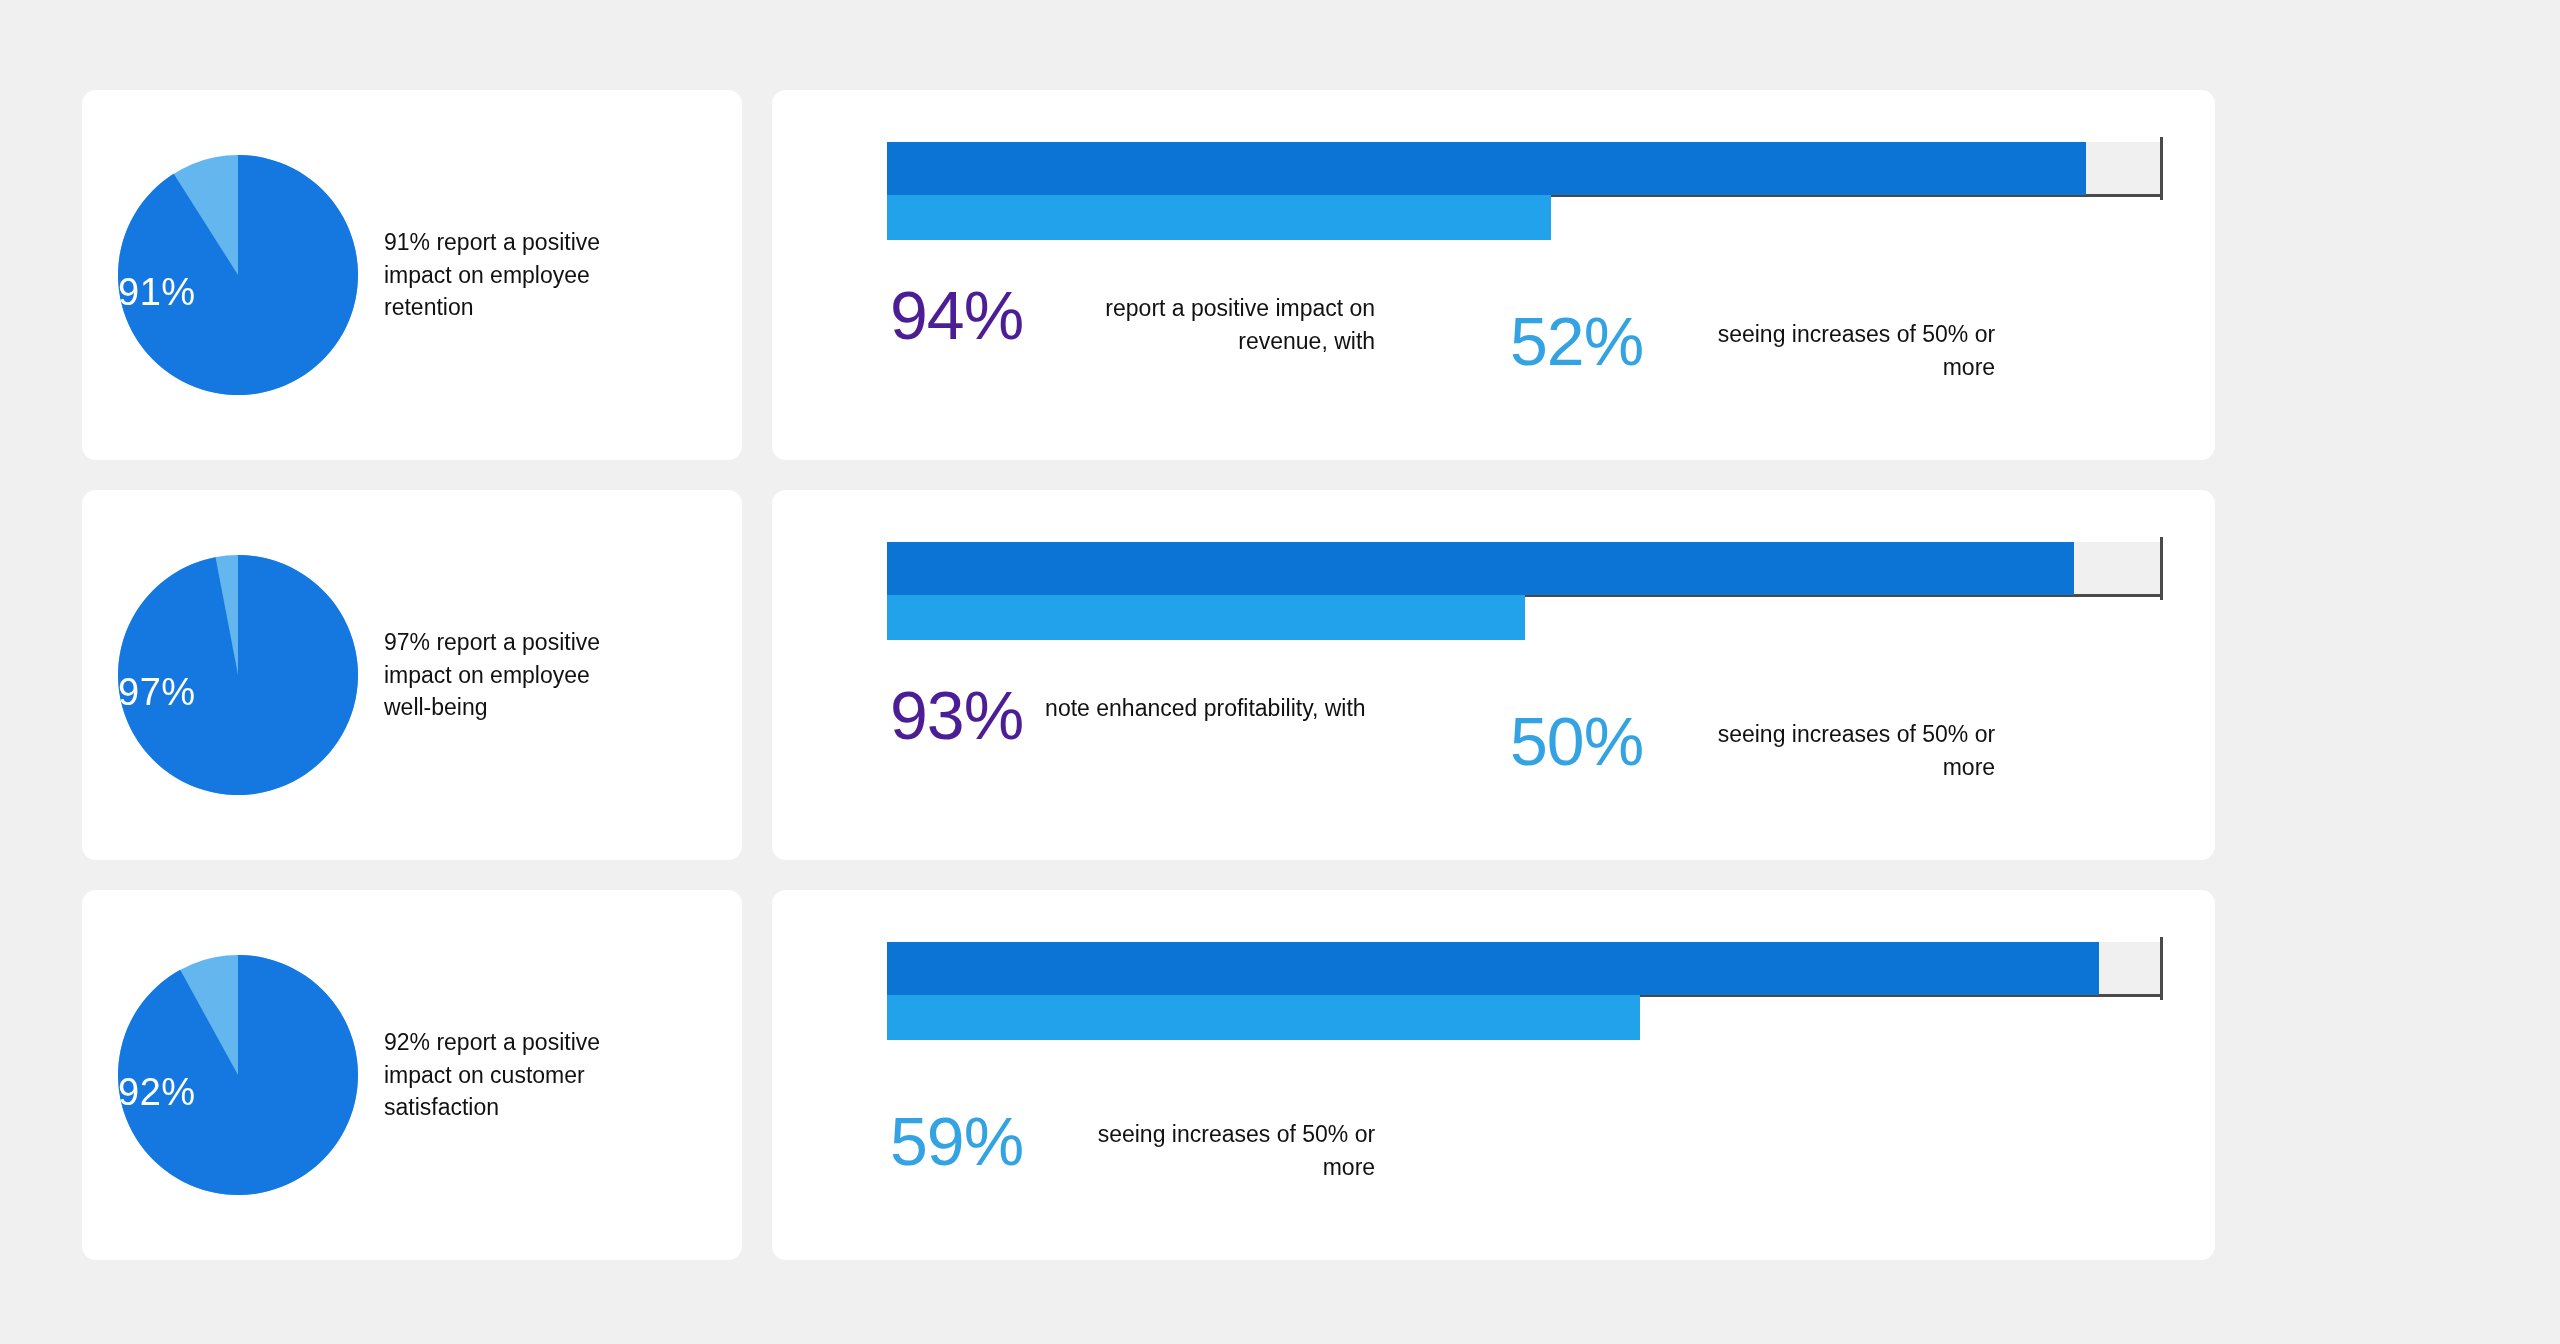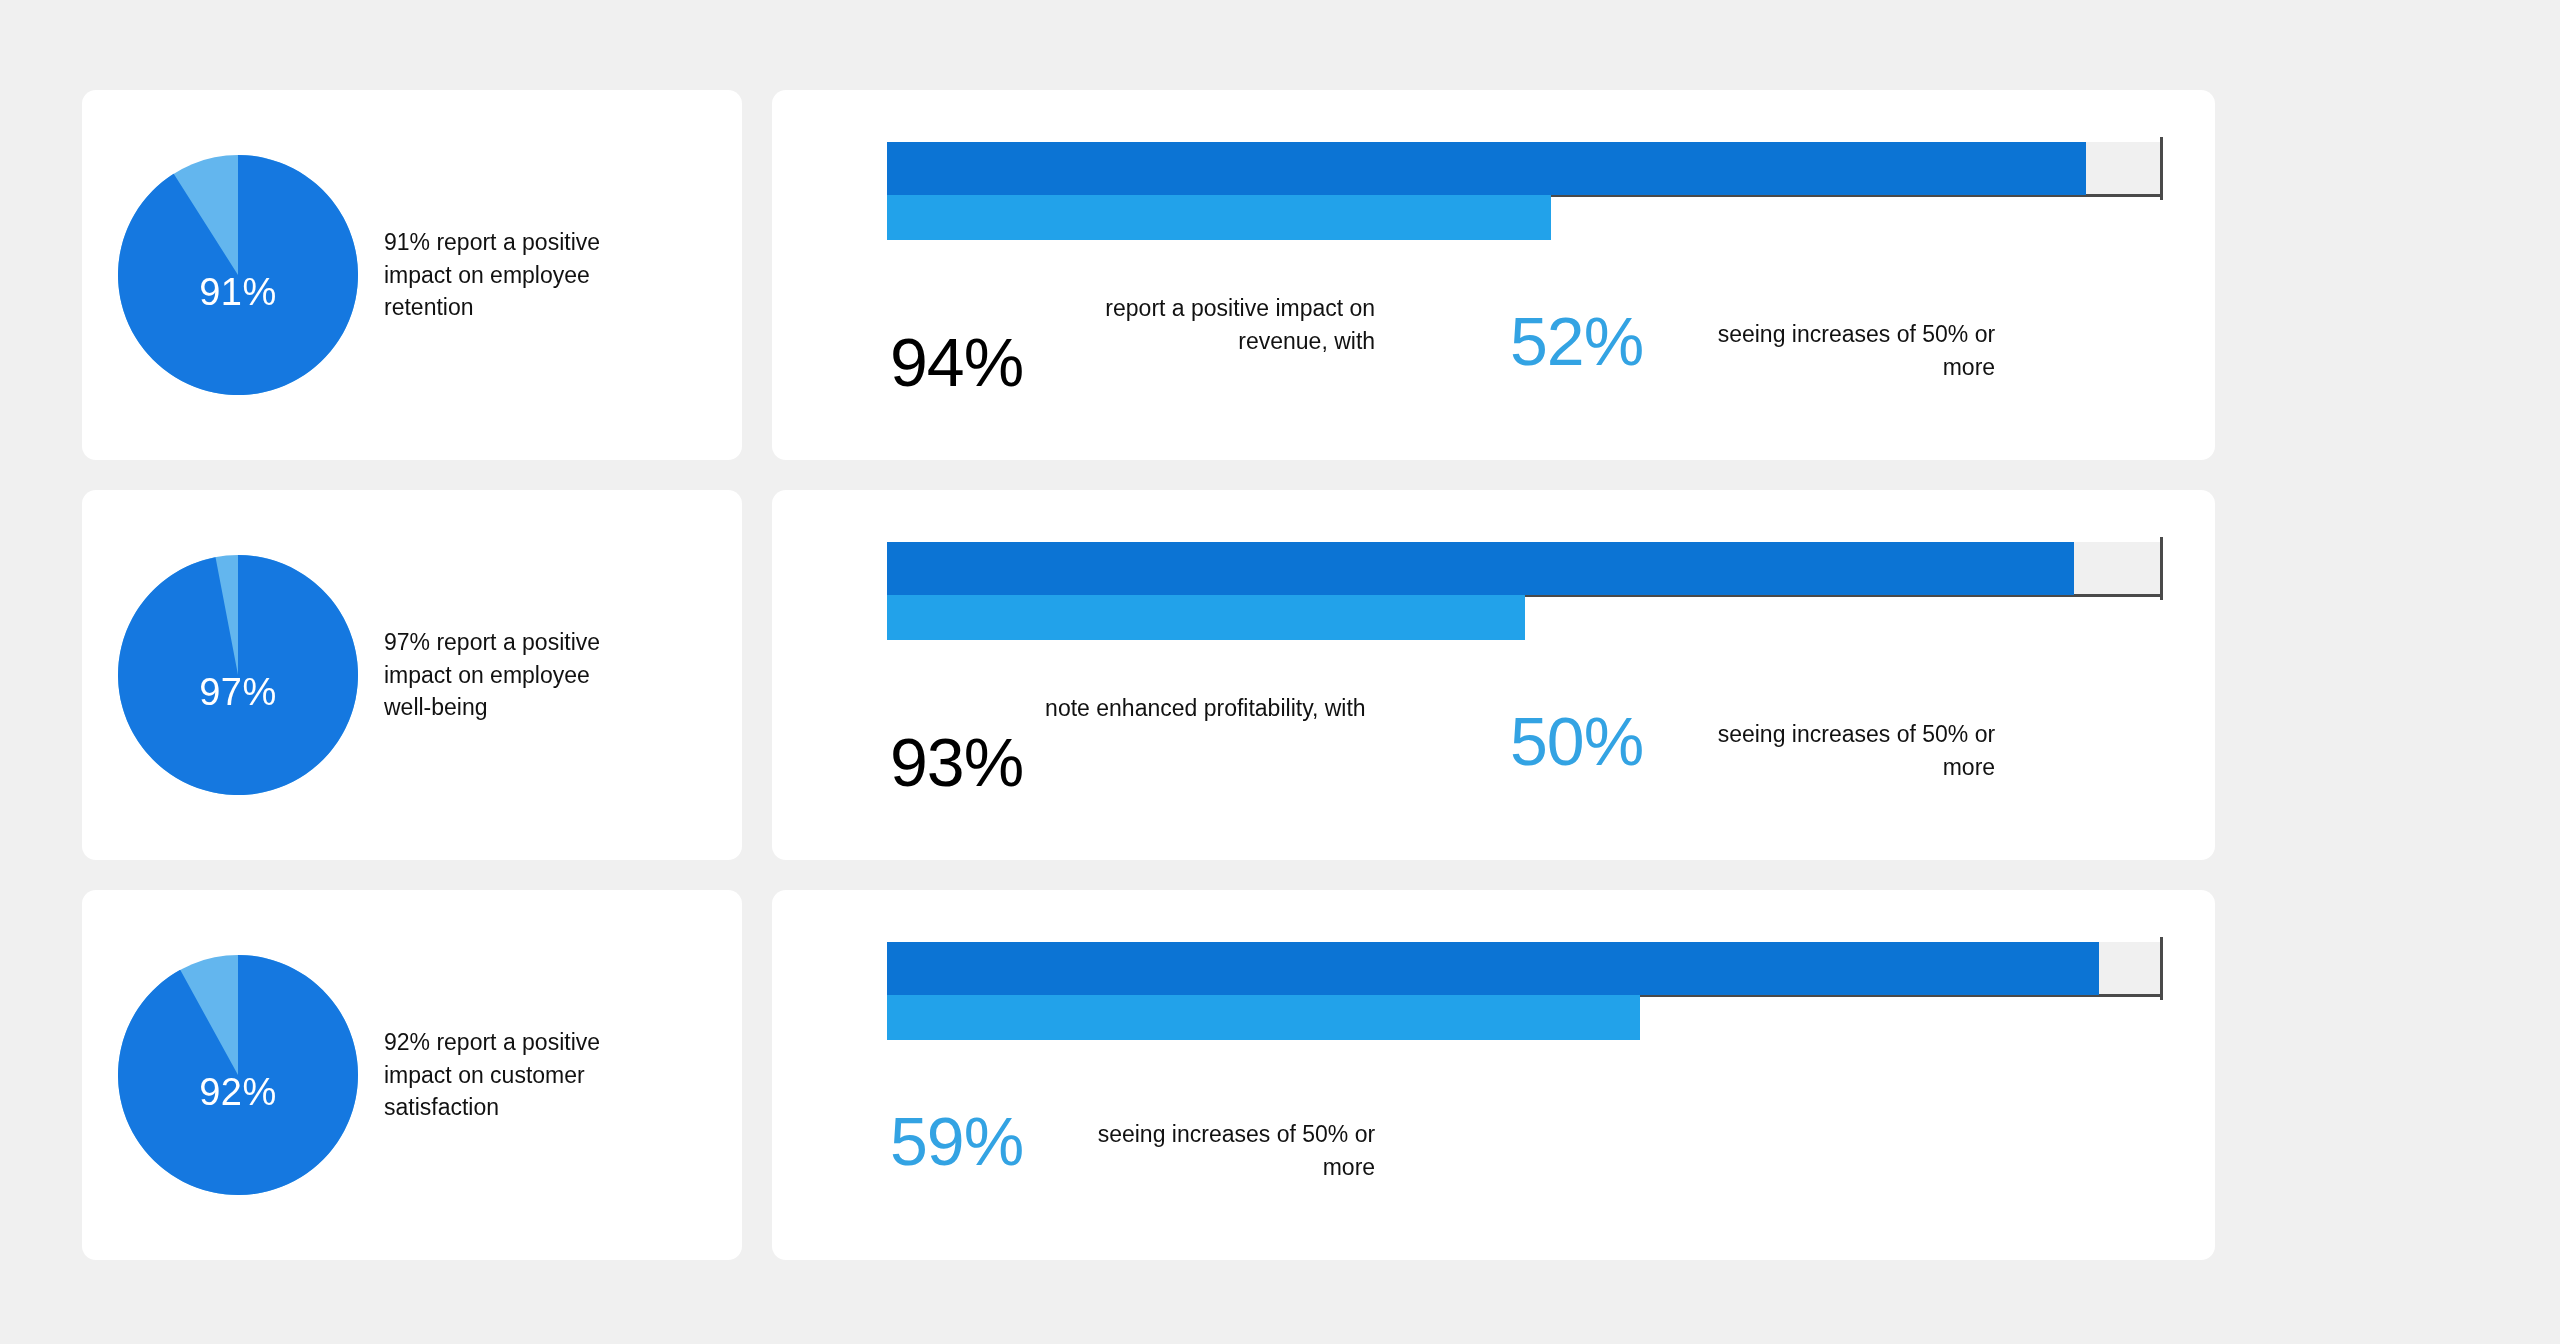--- a/index.html
+++ b/index.html
@@ -57,21 +57,21 @@
     display: block;
     width: 240px;
     height: 240px;
   }
   .pie-label {
     position: absolute;
     left: 0;
     right: 0;
     top: 50%;
     transform: translateY(-4px);
-    text-align: center;
+    text-align: left;
     color: #ffffff;
     font-size: 38px;
     letter-spacing: 0.5px;
   }
   .pie-caption {
     margin-left: 26px;
     font-size: 23px;
     line-height: 1.42;
     color: #111111;
     max-width: 255px;
@@ -141,21 +141,21 @@
   .stat-primary { flex: 0 0 620px; }
   .stat-secondary { flex: 0 0 auto; margin-top: 26px; }
 
   .stat-num {
     font-size: 68px;
     line-height: 0.92;
     font-weight: 400;
     letter-spacing: -1px;
     white-space: nowrap;
   }
-  .stat-num.primary { color: #000000; margin-top: 47px; }
+  .stat-num.primary { color: #4c1d95; }
   .stat-num.secondary { color: #33a3e3; }
 
   .stat-text {
     margin-left: 22px;
     margin-top: 8px;
     font-size: 23px;
     line-height: 1.42;
     color: #111111;
     max-width: 330px;
     text-align: right;

